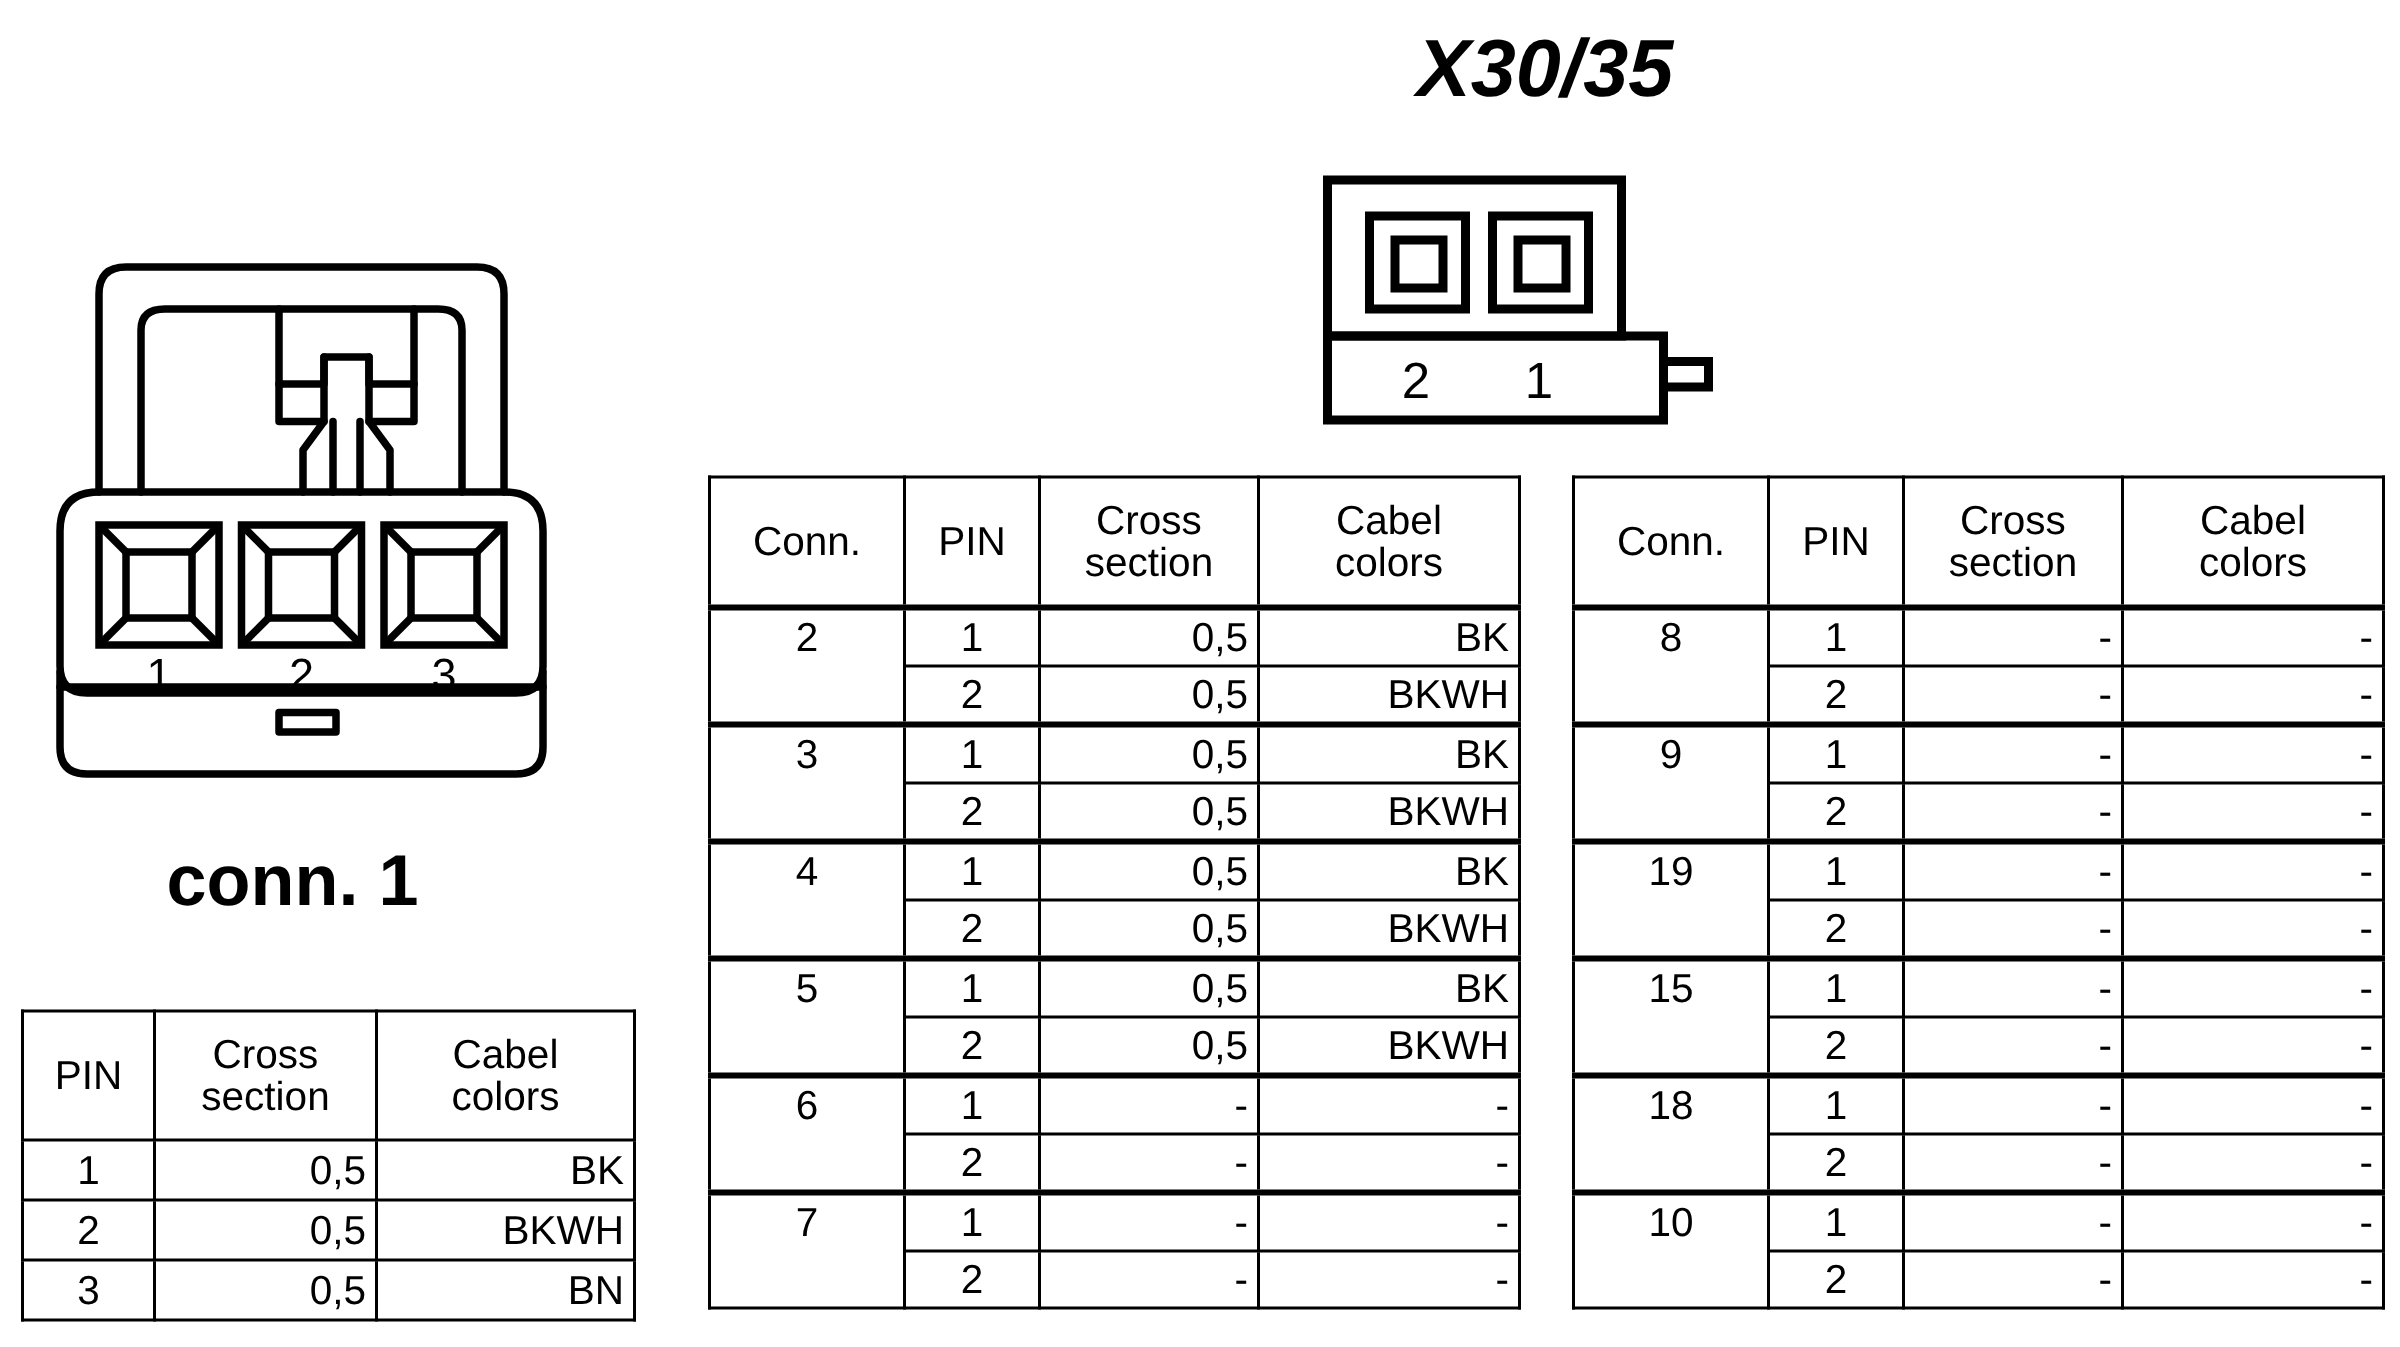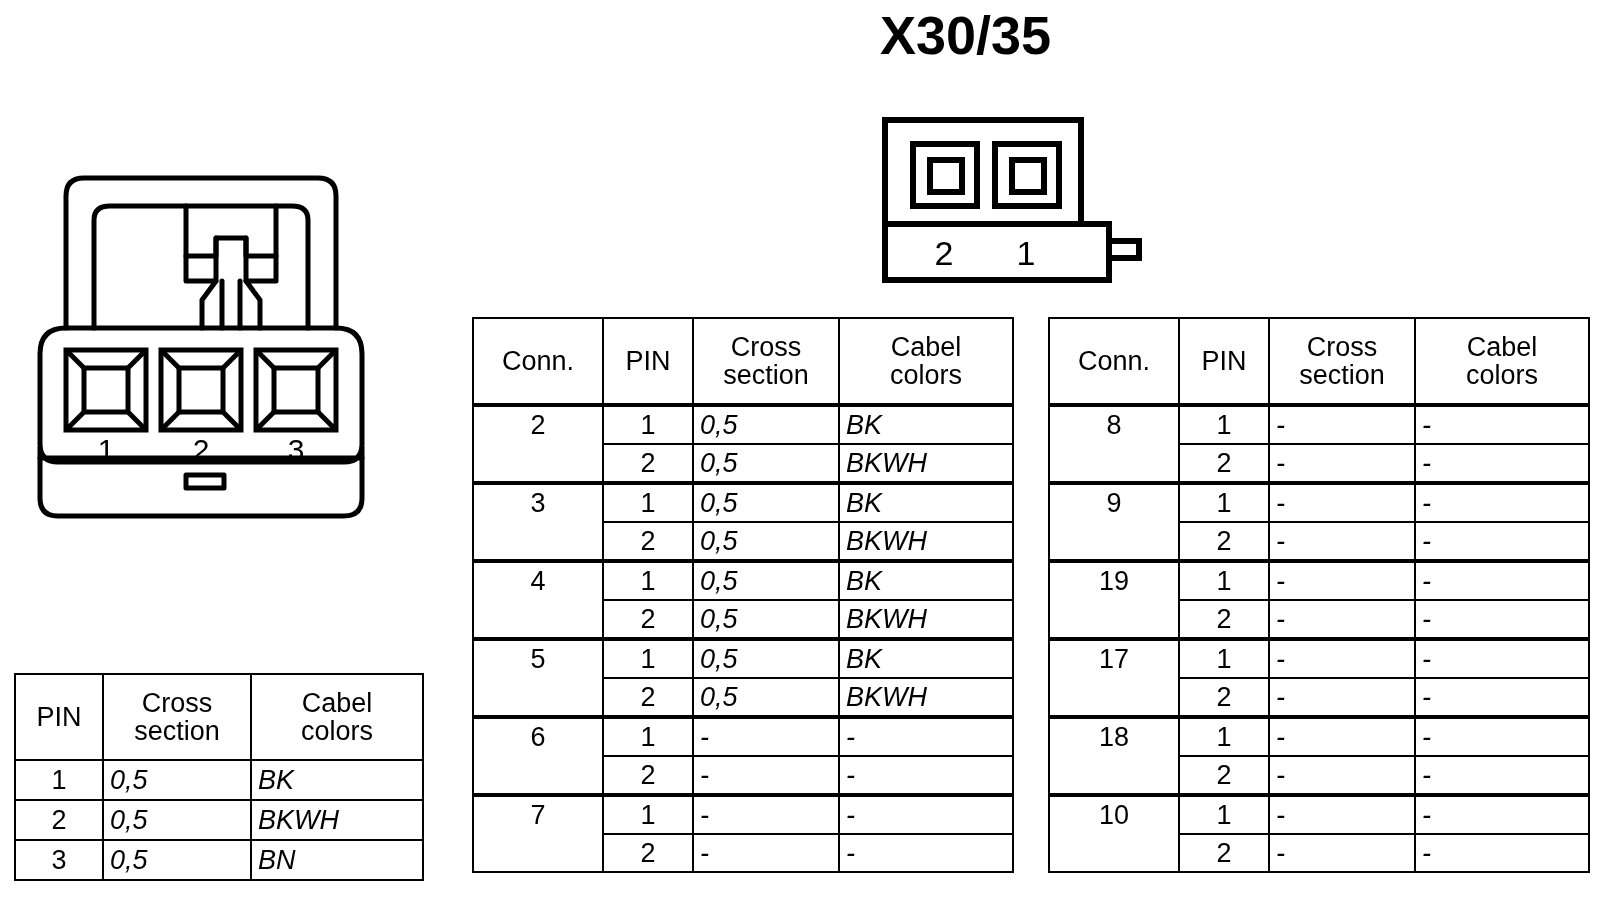--- a/index.html
+++ b/index.html
@@ -14,26 +14,28 @@
     background: #ffffff;
     font-family: "Liberation Sans", sans-serif;
     color: #000000;
     overflow: hidden;
   }
 
   
   .title {
     position: absolute;
     left: 880px;
-    top: 8px;
+    top: 19px;
     width: 300px;
+    text-align: center;
     font-size: 54px;
     font-weight: bold;
     letter-spacing: 0px;
     line-height: 1;
+    font-style: italic;
   }
 
   
   table.grid {
     position: absolute;
     border-collapse: collapse;
     background: #ffffff;
     font-size: 27px;
     line-height: 1.05;
   }
@@ -46,22 +48,21 @@
   }
   table.grid th {
     text-align: center;
     height: 84px;
     vertical-align: middle;
   }
   table.grid td.num {
     text-align: center;
   }
   table.grid td.val {
-    text-align: left;
-    font-style: italic;
+    text-align: right;
   }
   table.grid td.grp {
     text-align: center;
     vertical-align: top;
     padding-top: 4px;
   }
   table.grid tr.grp-start > td,
   table.grid tr.grp-start > th {
     border-top: 4px solid #000000;
   }
@@ -178,20 +179,21 @@
         <line x1="220" y1="262" x2="238" y2="244"></line>
         <line x1="300" y1="262" x2="282" y2="244"></line>
       </g>
 
       <text x="70" y="292" text-anchor="middle" font-family="Liberation Sans, sans-serif" font-size="30" fill="#000">1</text>
       <text x="165" y="292" text-anchor="middle" font-family="Liberation Sans, sans-serif" font-size="30" fill="#000">2</text>
       <text x="260" y="292" text-anchor="middle" font-family="Liberation Sans, sans-serif" font-size="30" fill="#000">3</text>
     </svg>
   </div>
 
+  <div class="conn1-label">conn. 1</div>
 
   <div id="x3035-drawing">
     <svg width="290" height="170" viewBox="0 0 290 170">
       <g fill="none" stroke="#000" stroke-width="6">
 
         <rect x="5" y="5" width="196" height="104"></rect>
 
         <rect x="33" y="29" width="64" height="62"></rect>
         <rect x="50" y="45" width="32" height="32"></rect>
 
@@ -379,21 +381,21 @@
           <td class="num c-pin">1</td>
           <td class="val c-cs">-</td>
           <td class="val c-cc">-</td>
         </tr>
         <tr>
           <td class="num c-pin">2</td>
           <td class="val c-cs">-</td>
           <td class="val c-cc">-</td>
         </tr>
         <tr class="grp-start">
-          <td class="grp c-conn" rowspan="2">17</td>
+          <td class="grp c-conn" rowspan="2">15</td>
           <td class="num c-pin">1</td>
           <td class="val c-cs">-</td>
           <td class="val c-cc">-</td>
         </tr>
         <tr>
           <td class="num c-pin">2</td>
           <td class="val c-cs">-</td>
           <td class="val c-cc">-</td>
         </tr>
         <tr class="grp-start">

